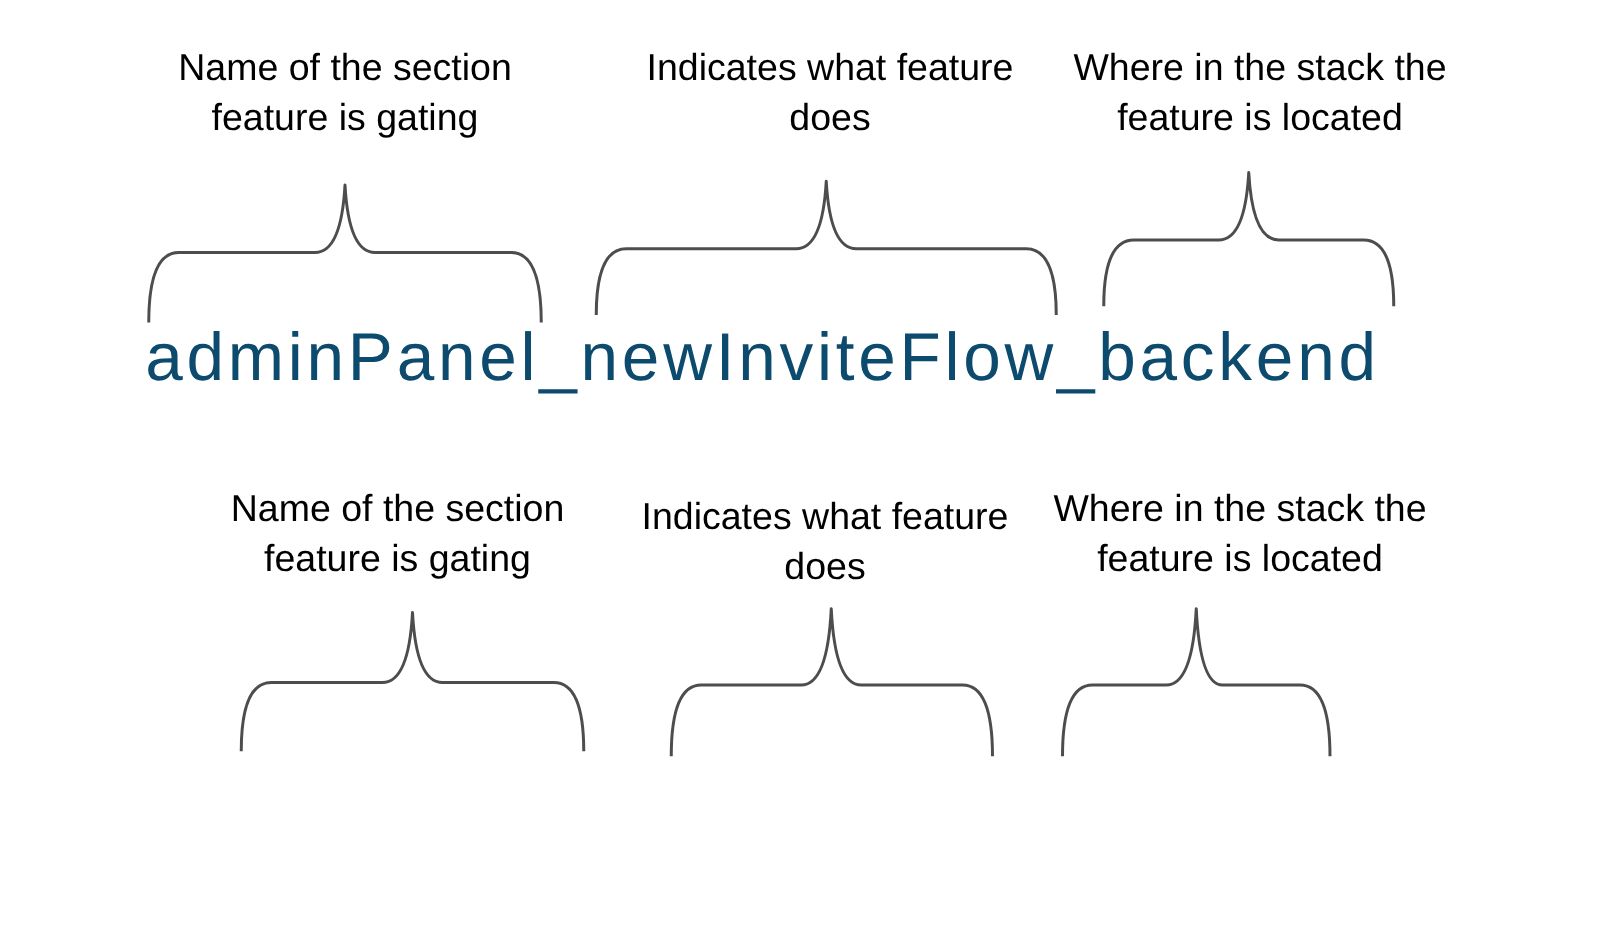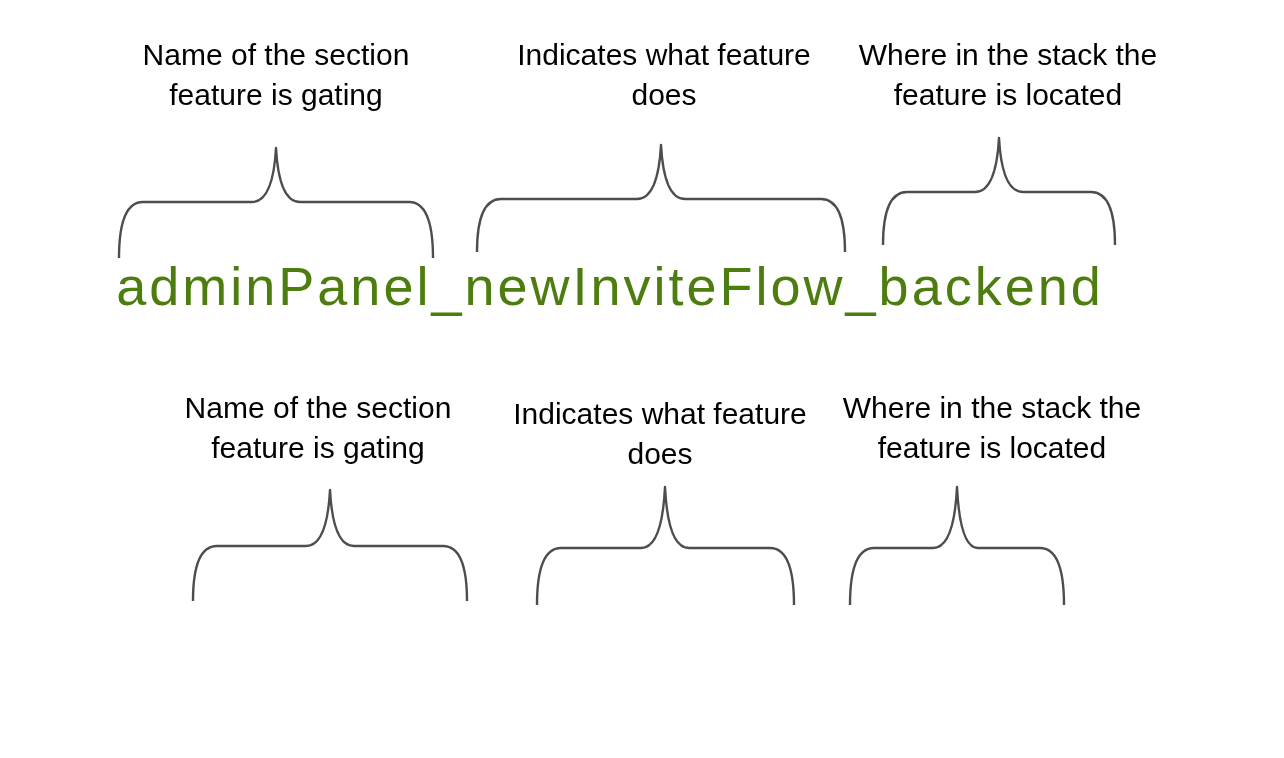--- a/index.html
+++ b/index.html
@@ -25,21 +25,21 @@
     white-space: nowrap;
     color: #000000;
   }
   .flag-name {
     position: absolute;
     transform: translateX(-50%);
     font-size: 54px;
     line-height: 54px;
     letter-spacing: 3px;
     white-space: nowrap;
-    color: #4d7c0f;
+    color: #0c4a6e;
   }
   svg.brace-layer {
     position: absolute;
     left: 0;
     top: 0;
     width: 1284px;
     height: 758px;
     pointer-events: none;
   }
   path.brace {

